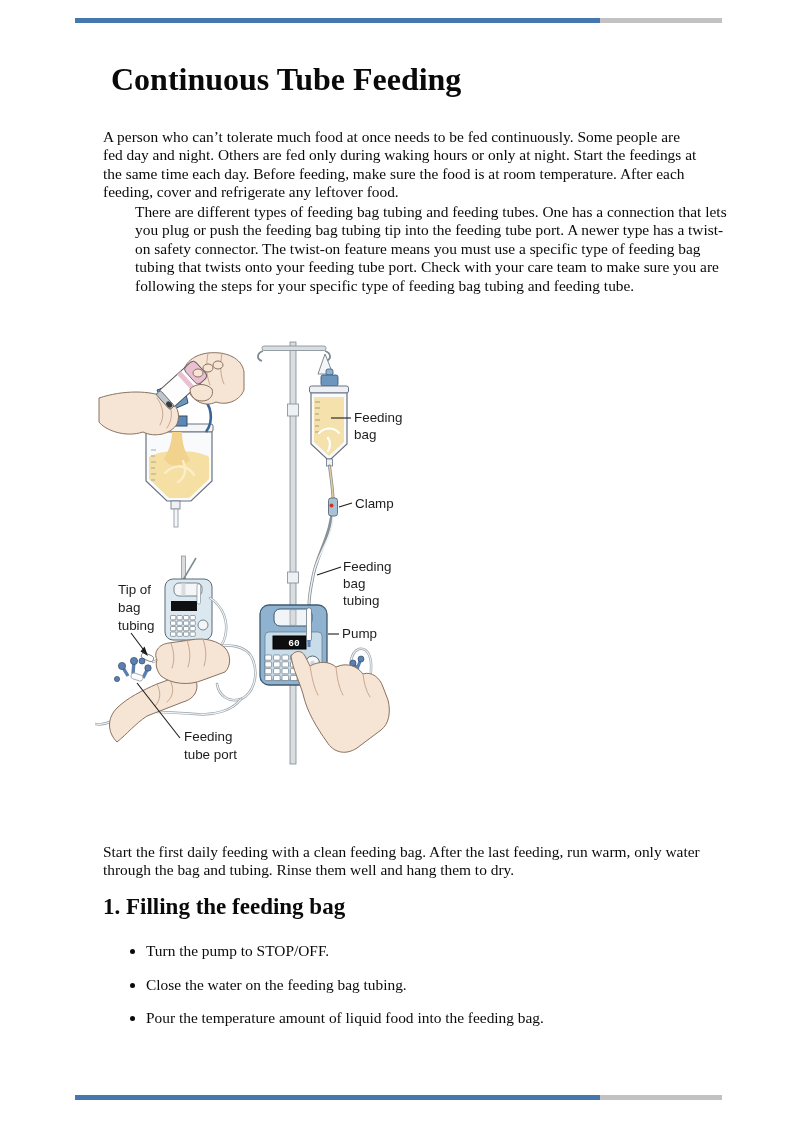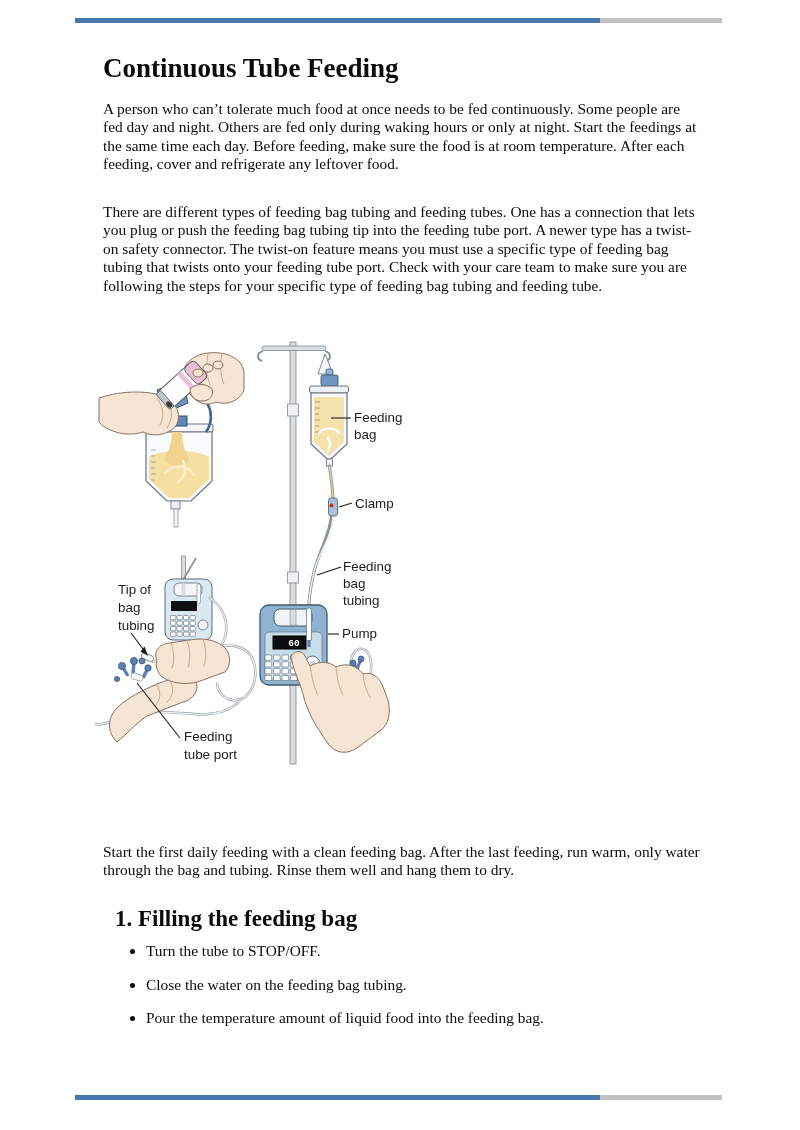--- a/index.html
+++ b/index.html
@@ -2,24 +2,24 @@
 <html><head>
 <meta charset="utf-8">
 <style>
   html,body{margin:0;padding:0;background:#ffffff;}
   body{width:800px;height:1130px;position:relative;font-family:"Liberation Serif",serif;color:#0a0a0a;overflow:hidden;}
   .bar{position:absolute;left:75px;width:647px;height:4.5px;display:flex;}
   .bar .blue{width:525px;height:100%;background:#4579AE;}
   .bar .gray{width:122px;height:100%;background:#C2C2C2;}
   #topbar{top:18px;}
   #footbar{top:1095px;}
-  h1{position:absolute;left:103px;top:53px;margin:0;font-size:27px;font-weight:bold;font-family:"Liberation Serif",serif;}
+  h1{position:absolute;left:103px;top:53px;margin:8px;font-size:32px;font-weight:bold;font-family:"Liberation Serif",serif;}
   p.body{position:absolute;left:103px;width:597px;margin:0;font-size:15.4px;line-height:18.4px;}
-  #p1{top:100px;} #p2{top:203px;} #p3{top:843px;}
-  h2{position:absolute;left:103px;top:894px;margin:12px;font-size:23px;font-weight:bold;font-family:"Liberation Serif",serif;}
+  #p1{top:128px;} #p2{top:203px;margin-left:32px;} #p3{top:843px;}
+  h2{position:absolute;left:103px;top:894px;margin:0;font-size:23px;font-weight:bold;font-family:"Liberation Serif",serif;}
   ul{position:absolute;left:103px;top:941px;margin:0;padding-left:43px;width:560px;}
   li{font-size:15.4px;line-height:19.5px;margin-bottom:14px;}
   .foot-text{position:absolute;top:1128px;font-family:Liberation Serif, serif;font-style:italic;font-size:11px;color:#8f8f8f;}
   #foot-left{left:77px;}
   #foot-right{right:78px;}
   svg{position:absolute;left:95px;top:332px;}
   .skin{fill:#F6E4D4;stroke:#8A7260;stroke-width:1;}
   .crease{fill:none;stroke:#C9A890;stroke-width:1;stroke-linecap:round;}
   .lbl{font-family:"Liberation Sans",sans-serif;font-size:13.4px;fill:#1D1D1D;}
   .leader{stroke:#1D1D1D;stroke-width:1.1;fill:none;}
@@ -254,21 +254,21 @@
       <text class="lbl" x="89" y="427">tube port</text>
     </g>
   </g>
 </svg>
 
 <p class="body" id="p3">Start the first daily feeding with a clean feeding bag. After the last feeding, run warm, only water through the bag and tubing. Rinse them well and hang them to dry.</p>
 
 <h2>1. Filling the feeding bag</h2>
 
 <ul>
-  <li>Turn the tube to STOP/OFF.</li>
+  <li>Turn the pump to STOP/OFF.</li>
   <li>Close the water on the feeding bag tubing.</li>
   <li>Pour the temperature amount of liquid food into the feeding bag.</li>
 </ul>
 
 <div class="bar" id="footbar">
   <div class="blue"></div>
   <div class="gray"></div>
 </div>
 <div class="foot-text" id="foot-left">© Krames</div>
 <div class="foot-text" id="foot-right">Page 1 of 2</div>

